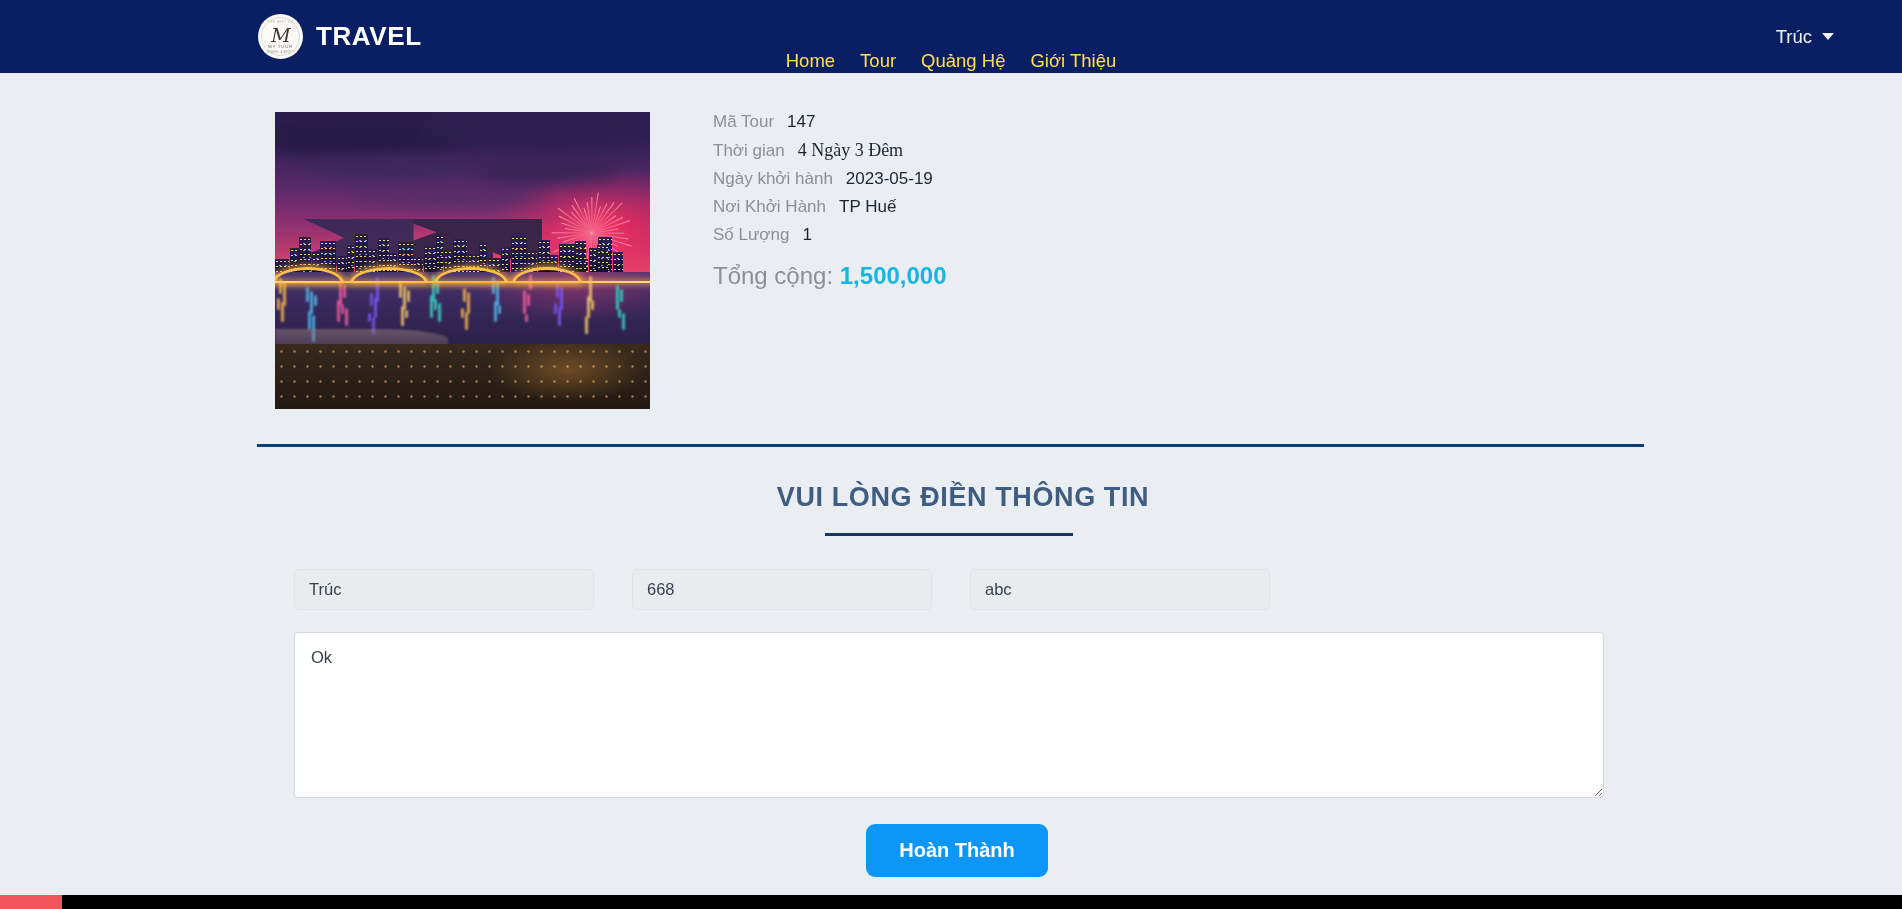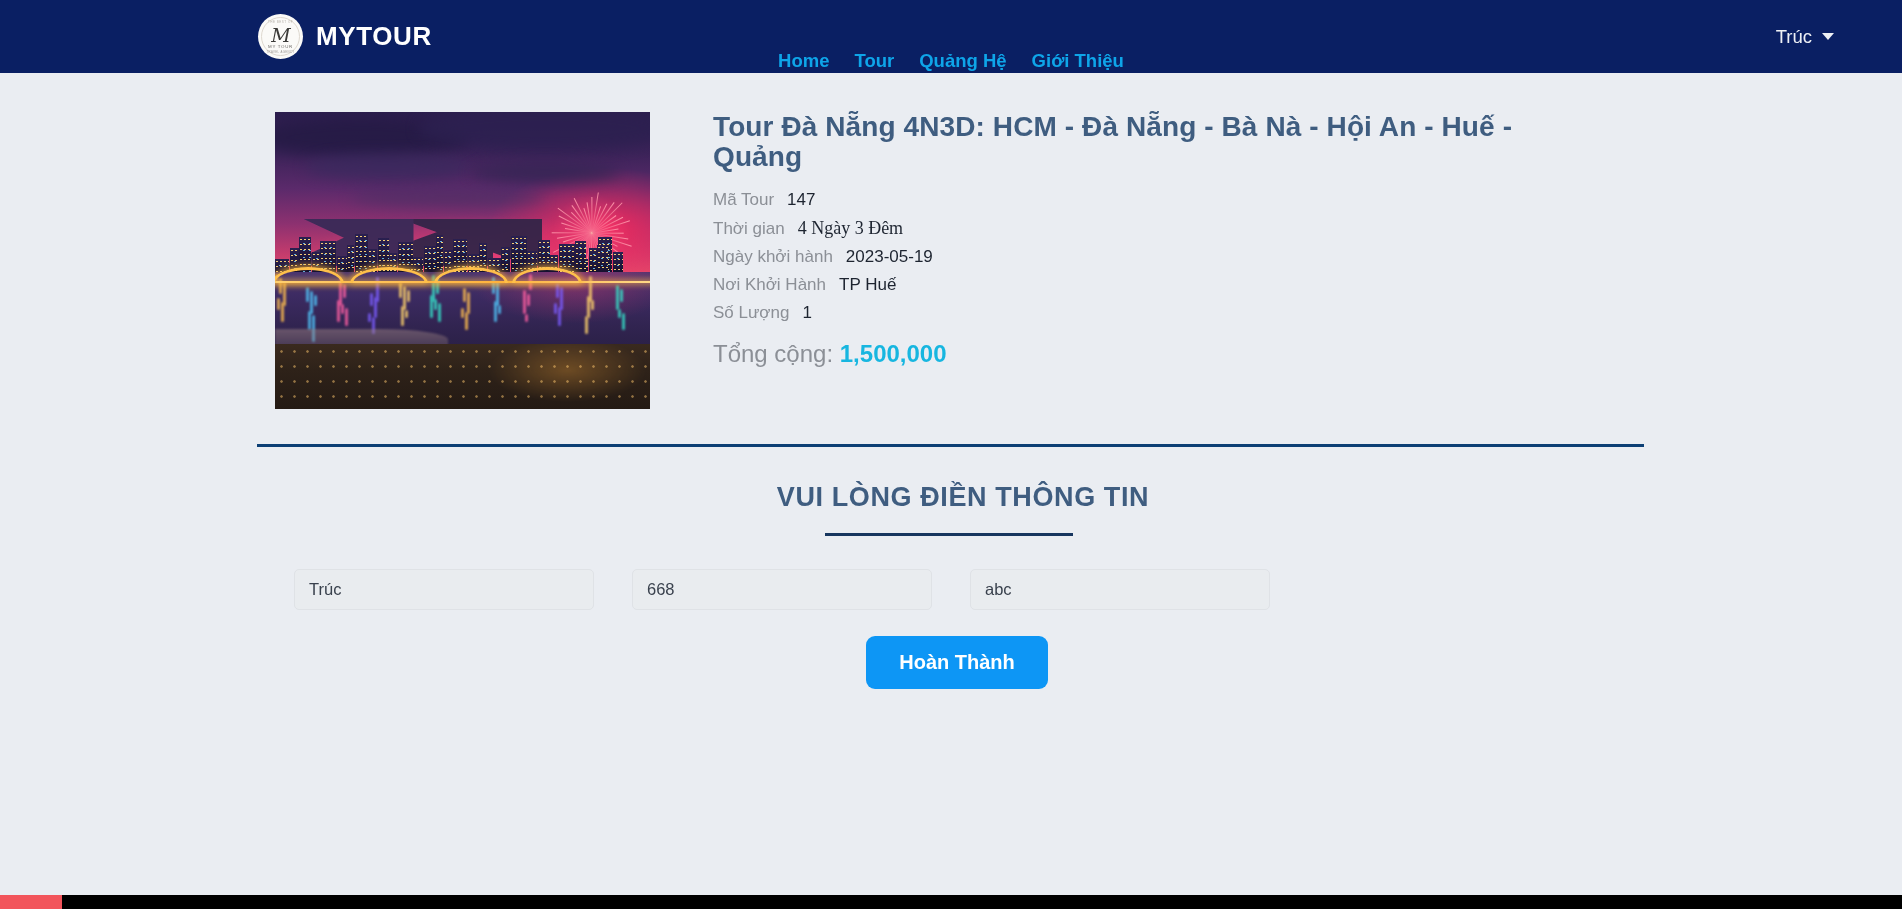--- a/index.html
+++ b/index.html
@@ -84,23 +84,23 @@
 
   .nav-links {
     position: absolute;
     left: 50%;
     transform: translateX(-50%);
     display: flex;
     align-items: center;
     gap: 25px;
   }
   .nav-link {
-    color: #0ea5e9;
+    color: #fde047;
     font-size: 18.5px;
-    font-weight: bold;
+    font-weight: normal;
     text-decoration: none;
     white-space: nowrap;
     margin-top: 48px;
   }
 
   .user-menu {
     position: absolute;
     right: 68px;
     display: flex;
     align-items: center;
@@ -387,21 +387,21 @@
 <div class="navbar" style="background: rgb(10, 31, 99);">
 
   <div class="brand">
     <div class="brand-logo">
       <div class="ring"></div>
       <div class="arc">THE BEST OF</div>
       <div class="mono">M</div>
       <div class="sub">MY TOUR</div>
       <div class="sub2">TRAVEL AGENCY</div>
     </div>
-    <span class="brand-name">MYTOUR</span>
+    <span class="brand-name">TRAVEL</span>
   </div>
 
   <div class="nav-links">
     <a class="nav-link" href="#">Home</a>
     <a class="nav-link" href="#">Tour</a>
     <a class="nav-link" href="#">Quảng Hệ</a>
     <a class="nav-link" href="#">Giới Thiệu</a>
   </div>
 
   <div class="user-menu">
@@ -561,21 +561,20 @@
           <div class="arch" style="left: 166px; width: 74px; height: 16px;"></div>
           <div class="arch" style="left: 244px; width: 70px; height: 16px;"></div>
         </div>
       <div class="beach"></div>
       <div class="foreground">
         <div class="fg-lights"></div>
       </div>
     </div>
 
     <div class="tour-info">
-      <h1 class="tour-title">Tour Đà Nẵng 4N3D: HCM - Đà Nẵng - Bà Nà - Hội An - Huế - Quảng</h1>
 
       <div class="info-row">
         <span class="info-label">Mã Tour</span>
         <span class="info-value">147</span>
       </div>
       <div class="info-row">
         <span class="info-label">Thời gian</span>
         <span class="info-value serif">4 Ngày 3 Đêm</span>
       </div>
       <div class="info-row">
@@ -602,20 +601,21 @@
 
   <h2 class="form-heading">VUI LÒNG ĐIỀN THÔNG TIN</h2>
   <div class="heading-underline"></div>
 
   <div class="fields-row">
     <input class="field" type="text" value="Trúc" placeholder="Họ Tên" style="">
     <input class="field" type="text" value="668" placeholder="Số Điện Thoại" style="">
     <input class="field" type="text" value="abc" placeholder="Địa Chỉ" style="">
   </div>
 
+  <textarea class="notes" placeholder="Ghi Chú" style="">Ok</textarea>
 
   <div class="submit-wrap">
     <button class="submit-btn" style="background: rgb(13, 150, 245); border-radius: 9px;">Hoàn Thành</button>
   </div>
 </div>
 
 <div class="taskbar" style="background: rgb(0, 0, 0);"></div>
 <div class="progress-seg" style="background: rgb(242, 84, 91);"></div>
 
 </body></html>

